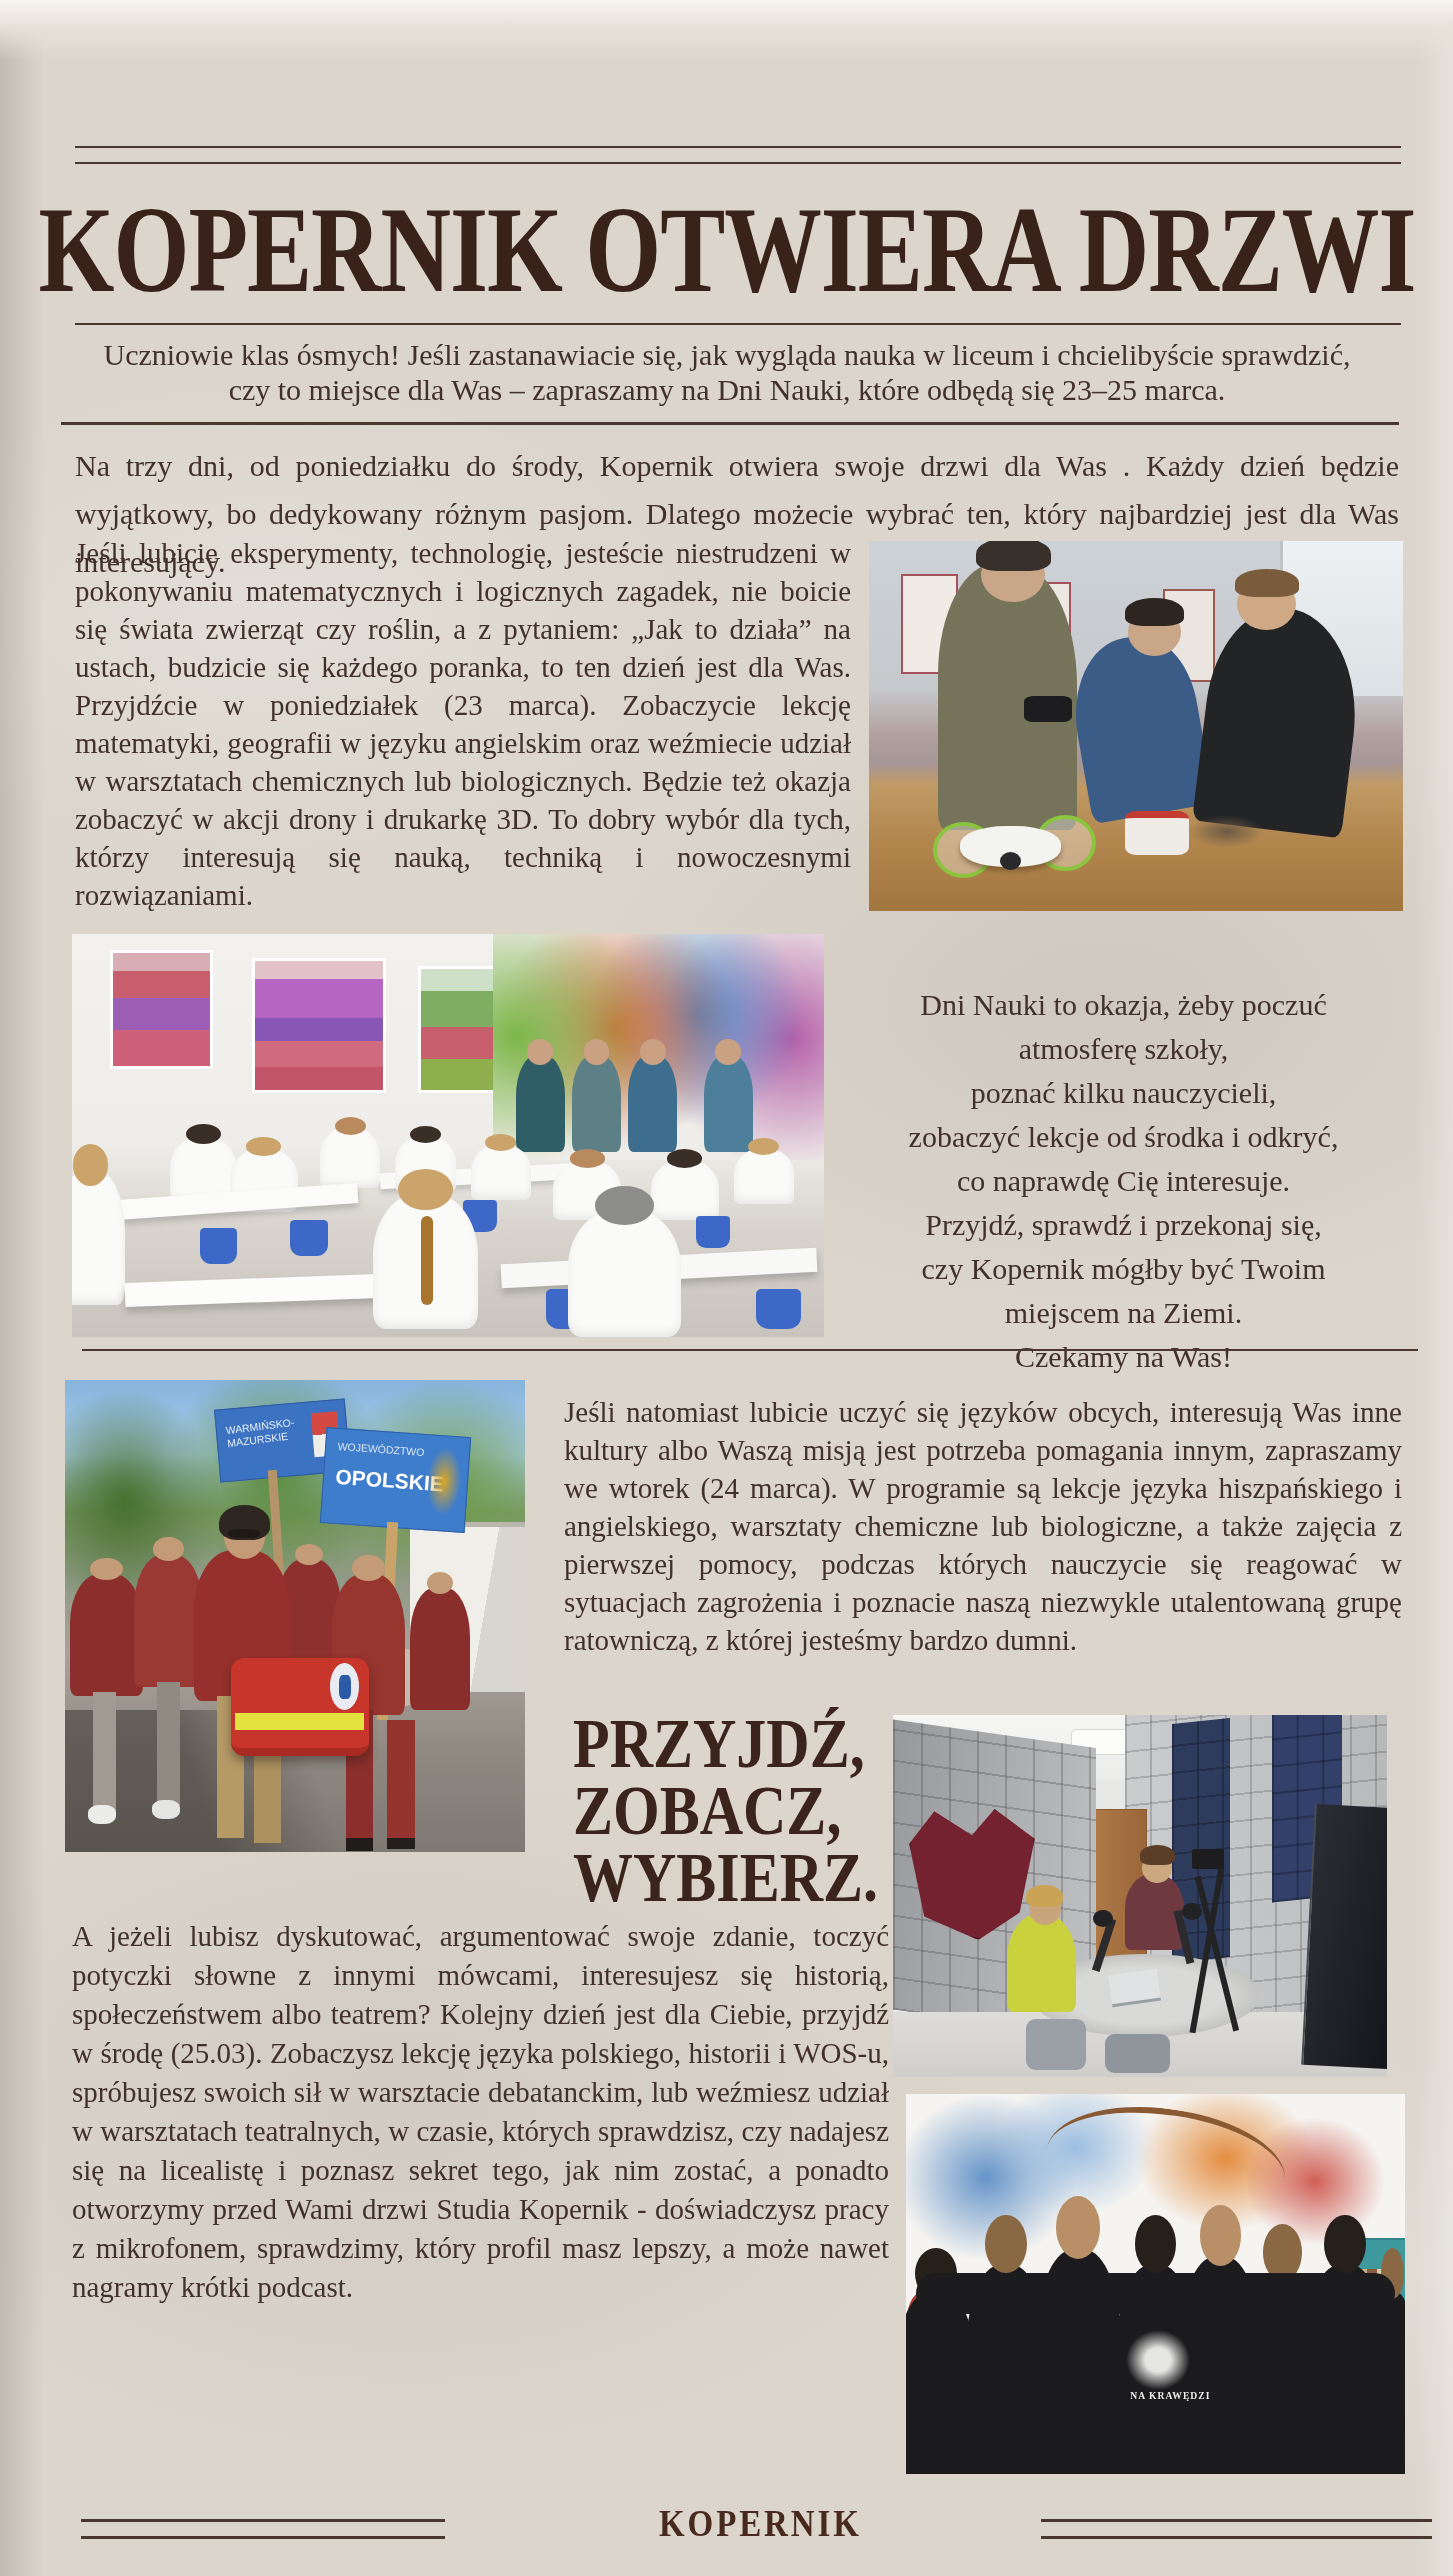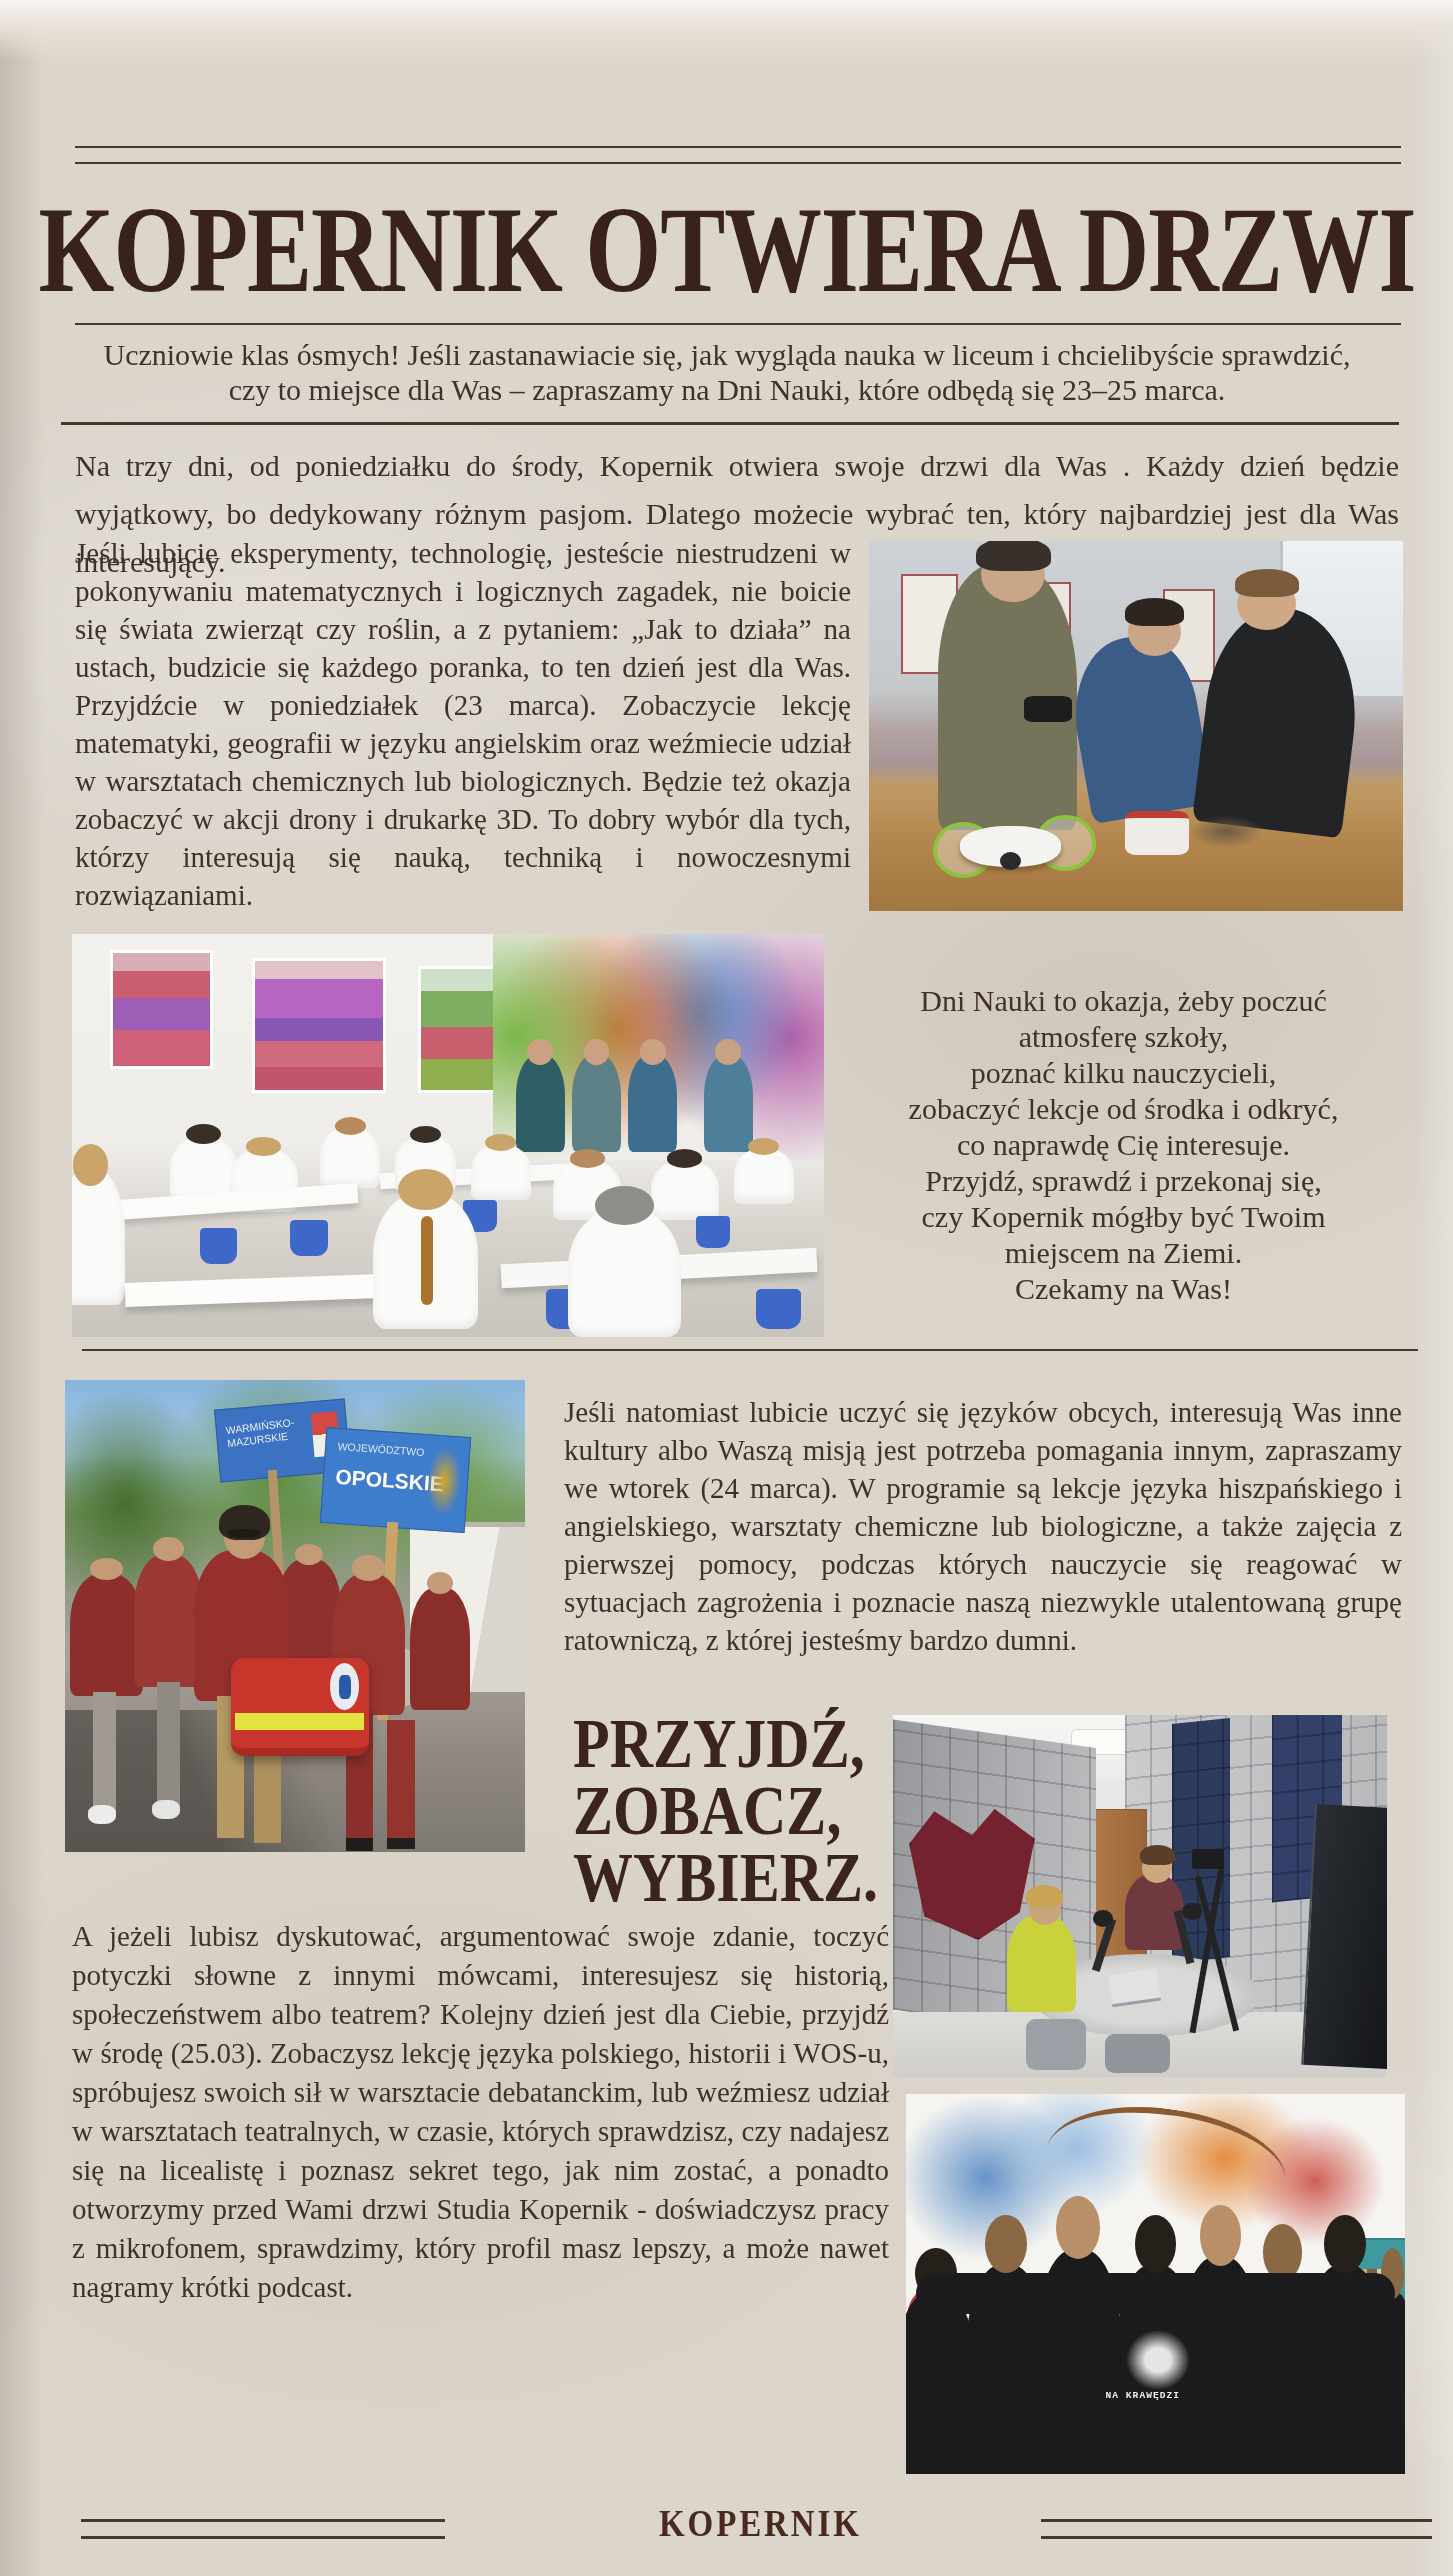--- a/index.html
+++ b/index.html
@@ -29,21 +29,21 @@
   .hdr-edition{position:absolute;left:50%;transform:translateX(-50%);margin-left:29px;top:0;}
   .hdr-date{position:absolute;right:0;top:0;}
 
   .title{position:absolute;left:0;width:1454px;top:188px;text-align:center;font-weight:700;
     font-size:93px;line-height:1.02;color:#38221a;white-space:nowrap;letter-spacing:-1px;
     transform:scale(1.05,1.32);transform-origin:50% 0;}
   .intro{position:absolute;left:56px;width:1342px;top:337px;font-size:30px;line-height:35px;
     text-align:center;white-space:pre-line;}
   .lead{position:absolute;left:75px;width:1324px;top:442px;font-size:30px;line-height:48px;text-align:justify;}
   .monday{position:absolute;left:75px;width:776px;top:534px;font-size:29px;line-height:38px;text-align:justify;}
-  .invite{position:absolute;left:836px;width:575px;top:983px;font-size:30px;line-height:36px;
+  .invite{position:absolute;left:836px;width:575px;top:983px;font-size:30px;line-height:44px;
     text-align:center;white-space:pre-line;}
   .tuesday{position:absolute;left:564px;width:838px;top:1393px;font-size:29px;line-height:38px;text-align:justify;}
   .headline{position:absolute;left:573px;top:1710px;font-size:60px;line-height:58px;font-weight:700;
     color:#3a241b;white-space:pre-line;transform:scale(1,1.16);transform-origin:left top;letter-spacing:0;}
   .wednesday{position:absolute;left:72px;width:817px;top:1917px;font-size:29px;line-height:39px;text-align:justify;}
   .contact{position:absolute;left:27px;width:843px;top:2361px;font-size:32px;font-weight:700;
     line-height:40px;text-align:center;color:#3b2c25;}
   .brand{position:absolute;left:659px;width:192px;top:2503px;text-align:center;font-size:33px;font-weight:700;
     letter-spacing:2.9px;color:#48291e;transform:scaleY(1.15);transform-origin:50% 0;}
   .frule{position:absolute;height:2.9px;background:#4a382e;}
@@ -216,21 +216,21 @@
   .pk-arm{left:2%;top:47%;width:96%;height:11%;background:#1c1c1e;border-radius:21px;}
   .pk-k{background:#1b1b1d;border-radius:42% 42% 0 0;}
   .pk-k::before{content:"";position:absolute;top:-24%;left:24%;width:52%;height:28%;border-radius:50%;background:#6b4c30;}
   .pk-k.hD::before{background:#26201b;} .pk-k.hL::before{background:#b98f68;} .pk-k.hM::before{background:#8a6844;}
   .pk-k1{left:-2%;top:52%;width:16%;height:48%;}  .pk-k2{left:12%;top:45%;width:16%;height:55%;}
   .pk-k3{left:26%;top:41%;width:17%;height:59%;}  .pk-k4{left:42%;top:45%;width:16%;height:55%;}
   .pk-k5{left:55%;top:43%;width:16%;height:57%;}  .pk-k6{left:68%;top:47%;width:15%;height:53%;}
   .pk-k7{left:80%;top:45%;width:16%;height:55%;}  .pk-k8{left:93%;top:52%;width:9%;height:48%;}
   .pk-print{left:44%;top:62%;width:13%;height:16%;background:radial-gradient(closest-side,rgba(240,240,238,.95) 40%,rgba(240,240,238,0));
     border-radius:50%;}
-  .pk-print-label{left:40%;top:78%;width:21%;text-align:left;font-family:Liberation Mono, monospace;
+  .pk-print-label{left:40%;top:78%;width:21%;text-align:right;font-family:Liberation Serif, serif;
     font-size:9.6px;font-weight:700;color:#efefed;letter-spacing:1px;}
 </style>
 </head>
 <body>
 
 <div class="poster">
 
   <div class="rule rule-a"></div>
   <div class="rule rule-b"></div>
 

